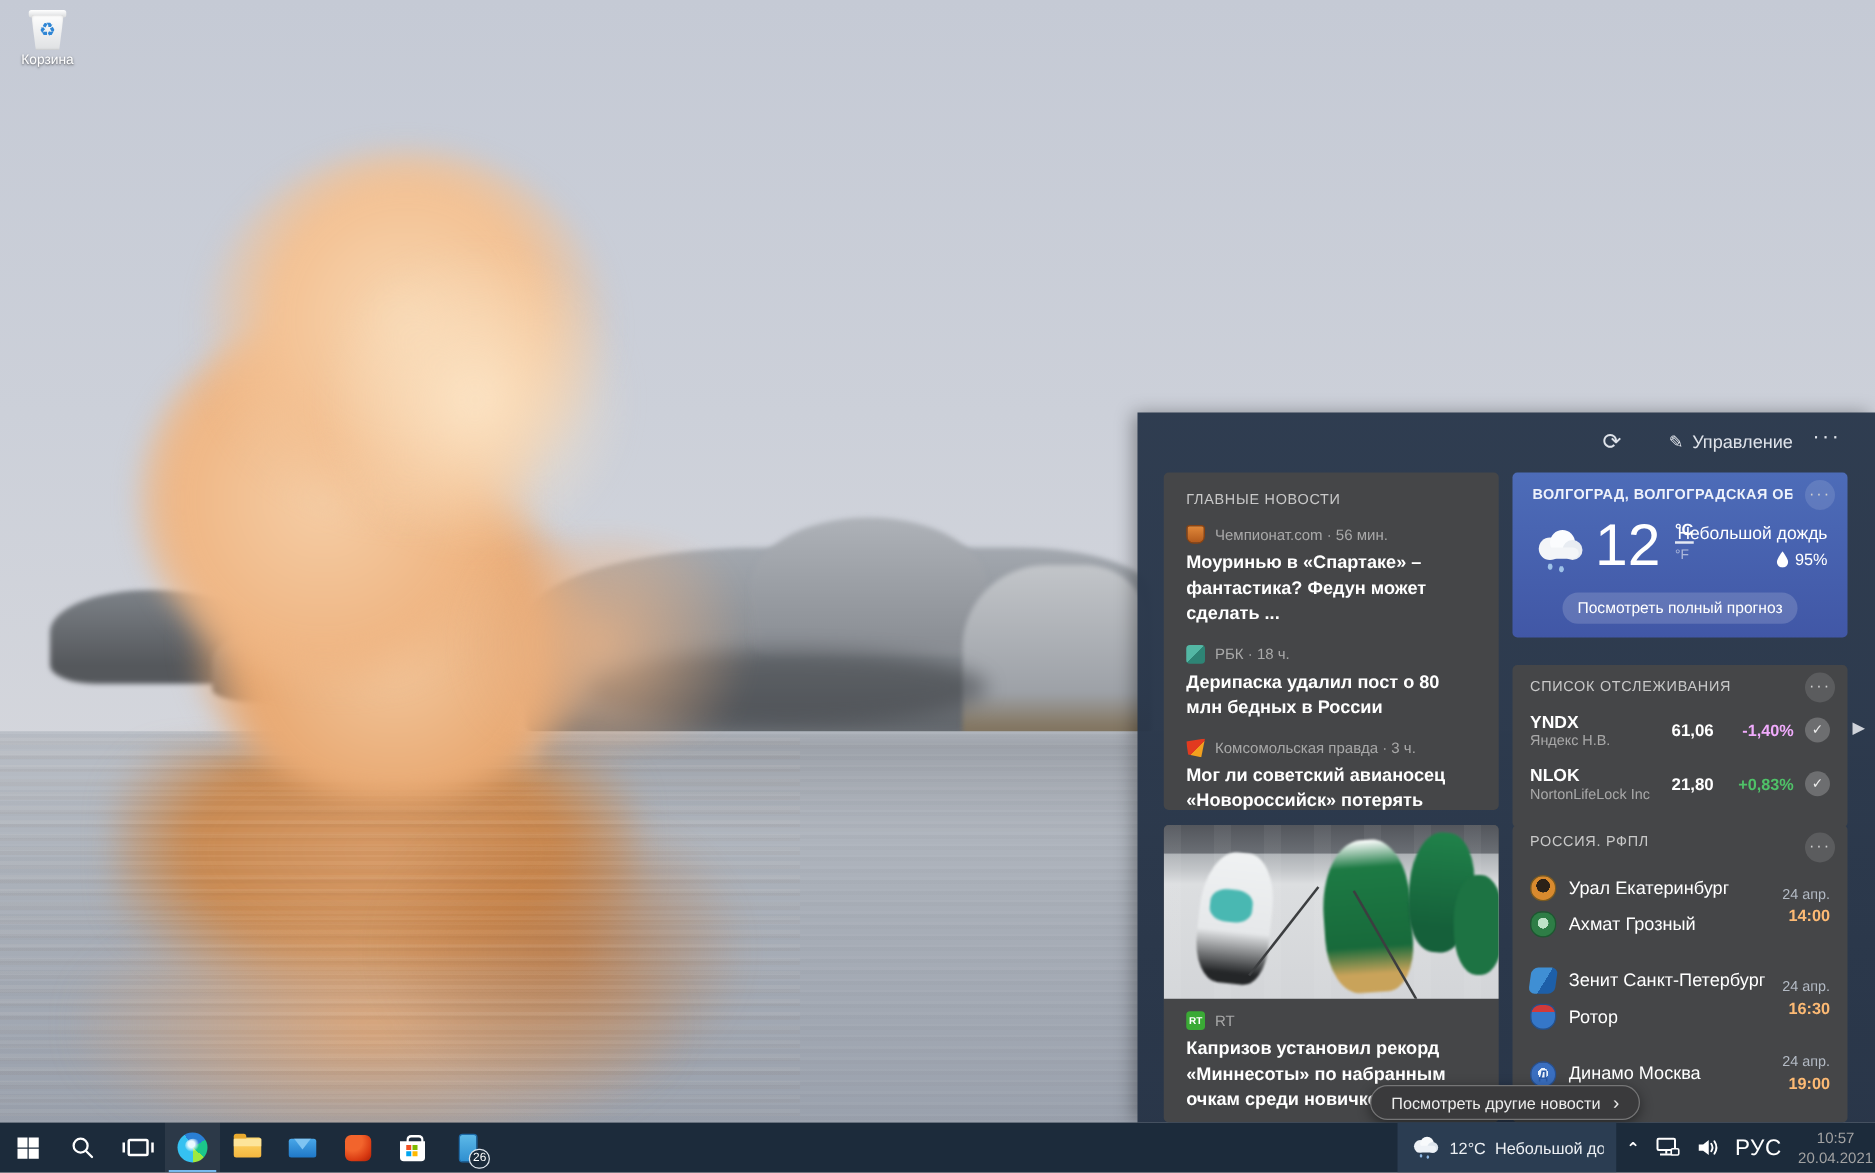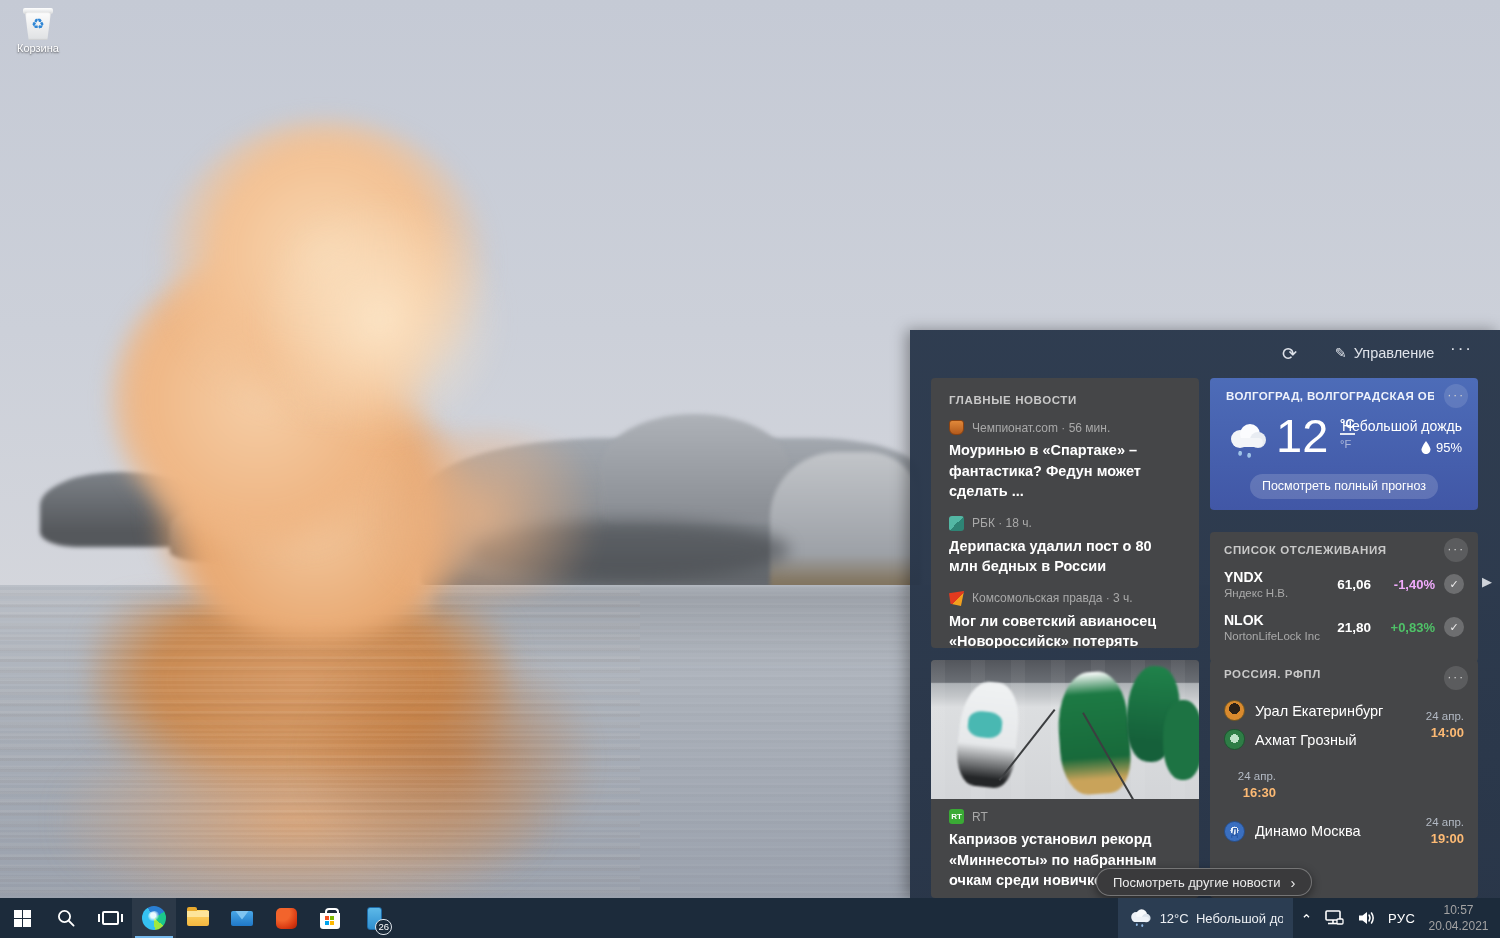--- a/index.html
+++ b/index.html
@@ -49,21 +49,21 @@
            background:linear-gradient(180deg, rgba(42,56,76,.97), rgba(38,51,70,.97));
            box-shadow:-4px 0 14px rgba(0,0,0,.35); overflow:hidden; }
   .panel-header { position:absolute; left:0; top:0; width:100%; height:46px; }
   .ph-btn { position:absolute; color:#dfe3ea; font-size:17px; cursor:pointer; display:flex; align-items:center; gap:7px; }
   .ph-refresh { left:372px; top:13px; font-size:18px; }
   .ph-manage { left:425px; top:15px; font-size:14.5px; }
   .ph-manage .pencil { font-size:14px; }
   .ph-more { left:540px; top:9px; font-size:17px; letter-spacing:2px; }
 
   .card { position:absolute; background:#454648; border-radius:4px; overflow:hidden; }
-  .card-title { font-size:11.5px; font-weight:bold; letter-spacing:.6px; color:#c9c9c9; }
+  .card-title { font-size:11.5px; font-weight:normal; letter-spacing:.6px; color:#c9c9c9; }
   .dots-btn { position:absolute; right:10px; top:8px; width:26px; height:18px; border-radius:9px; color:#cfcfcf;
               font-size:13px; letter-spacing:1.5px; text-align:center; line-height:16px; cursor:pointer; }
   .dots-btn.circle { background:rgba(255,255,255,.12); width:24px; height:24px; border-radius:50%; line-height:22px; top:6px;}
 
   
   .news-card { left:21px; top:48px; width:268px; height:270px; padding:16px 18px; }
   .news-item { margin-top:14px; cursor:pointer; }
   .news-item:first-of-type { margin-top:18px; }
   .src-row { display:flex; align-items:center; gap:8px; }
   .src-ico { width:15px; height:15px; border-radius:3px; flex:0 0 auto; position:relative; overflow:hidden; }
@@ -172,21 +172,21 @@
   .i-store .grid i:nth-child(1){background:#f25022;} .i-store .grid i:nth-child(2){background:#7fba00;}
   .i-store .grid i:nth-child(3){background:#00a4ef;} .i-store .grid i:nth-child(4){background:#ffb900;}
   .i-phone { width:15px; height:23px; background:linear-gradient(180deg,#5db9e8,#2f8fd0); border-radius:3px; border:1px solid #1e6aa6; }
   .badge { position:absolute; right:4px; bottom:3px; min-width:16px; height:16px; border-radius:8px; background:#1b2b3b; border:1px solid #dfe5ec; color:#fff; font-size:9.5px; text-align:center; line-height:14px; padding:0 2px; }
 
   .tb-weather { position:absolute; left:1118px; top:0; width:175px; height:40px; background:#2b3d52; display:flex; align-items:center; gap:8px; padding:0 10px; cursor:pointer; }
   .tb-weather .txt { font-size:13px; color:#eceff3; white-space:nowrap; overflow:hidden; }
   .tray { position:absolute; left:1296px; top:0; right:0; height:40px; display:flex; align-items:center; gap:2px; padding-right:2px; }
   .tray-btn { height:40px; display:flex; align-items:center; justify-content:center; padding:0 5px; cursor:pointer; color:#fff; }
   .tray-chev { font-size:13px; font-weight:bold; transform:translateY(1px); }
-  .tray-lang { font-size:13px; letter-spacing:.5px; }
+  .tray-lang { font-size:18px; letter-spacing:.5px; }
   .clock { text-align:center; font-size:12px; color:#a3a3a3; line-height:1.35; padding:0 6px; cursor:pointer; }
   .svg-ico { display:block; }
 </style>
 </head>
 <body>
 
 <div id="stage">
 
   <div class="wp">
     <div class="sky"></div>
@@ -362,20 +362,30 @@
             <span class="team-name">Ахмат Грозный</span>
           </div>
         </div>
         <div class="when">
           <div class="m-date">24 апр.</div>
           <div class="m-time">14:00</div>
         </div>
       </div>
 
       <div class="match">
+        <div class="teams">
+          <div class="team">
+            <span class="logo lg-zenit"></span>
+            <span class="team-name">Зенит Санкт-Петербург</span>
+          </div>
+          <div class="team">
+            <span class="logo lg-rotor"></span>
+            <span class="team-name">Ротор</span>
+          </div>
+        </div>
         <div class="when">
           <div class="m-date">24 апр.</div>
           <div class="m-time">16:30</div>
         </div>
       </div>
 
       <div class="match">
         <div class="teams">
           <div class="team">
             <span class="logo lg-dynamo">

